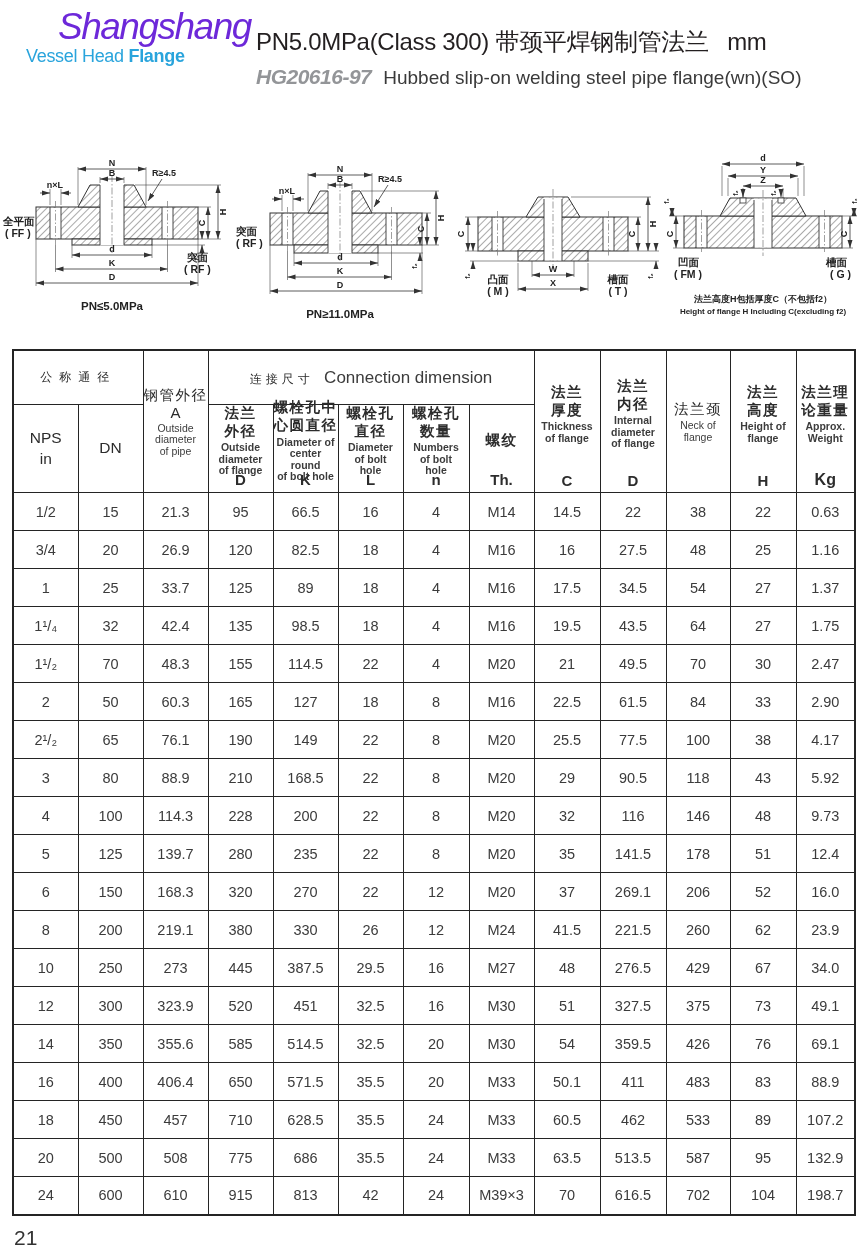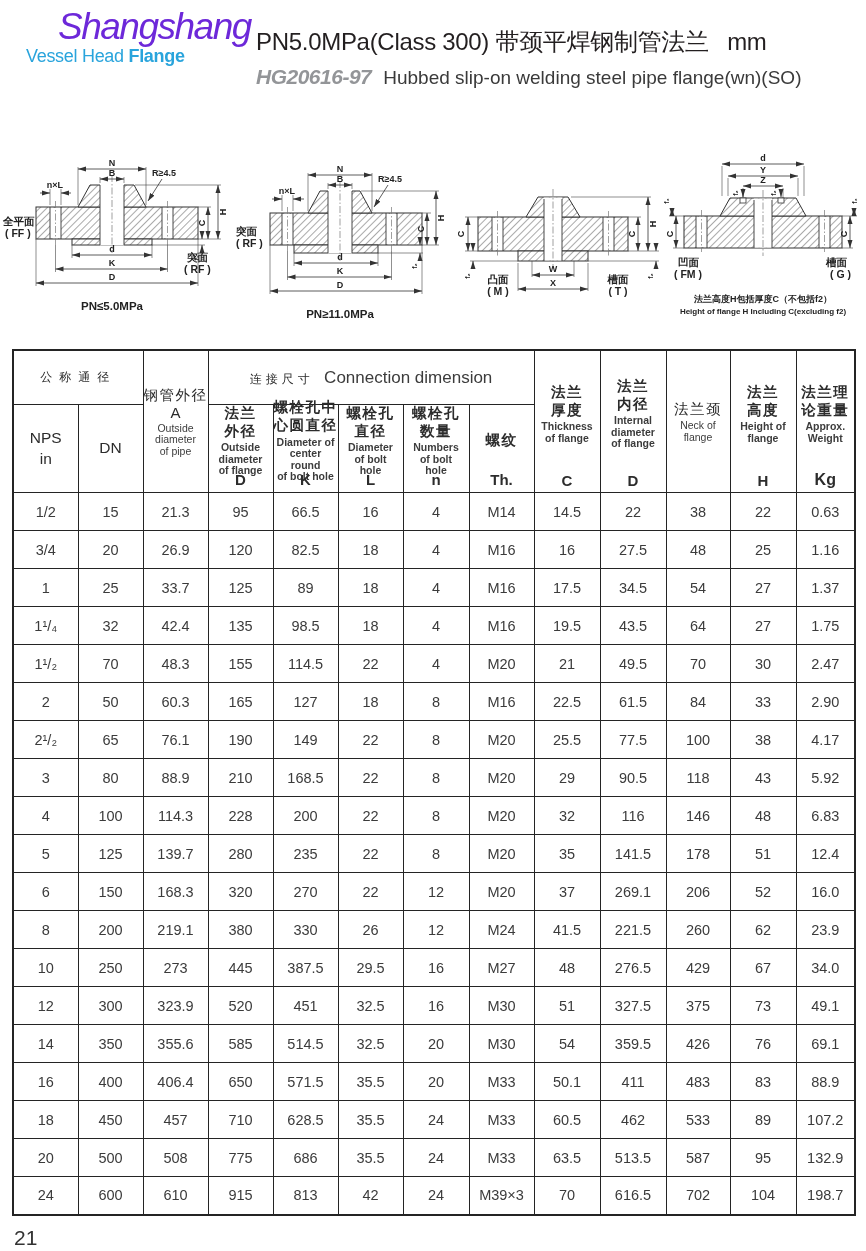--- a/index.html
+++ b/index.html
@@ -602,21 +602,21 @@
           <td>114.3</td>
           <td>228</td>
           <td>200</td>
           <td>22</td>
           <td>8</td>
           <td>M20</td>
           <td>32</td>
           <td>116</td>
           <td>146</td>
           <td>48</td>
-          <td>6.83</td>
+          <td>9.73</td>
         </tr>
         <tr>
           <td>5</td>
           <td>125</td>
           <td>139.7</td>
           <td>280</td>
           <td>235</td>
           <td>22</td>
           <td>8</td>
           <td>M20</td>

